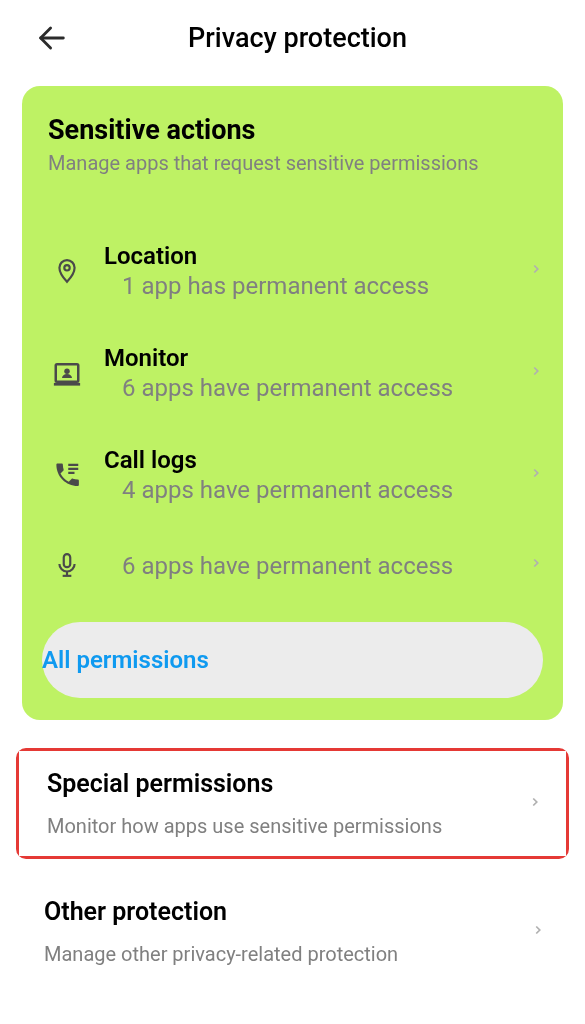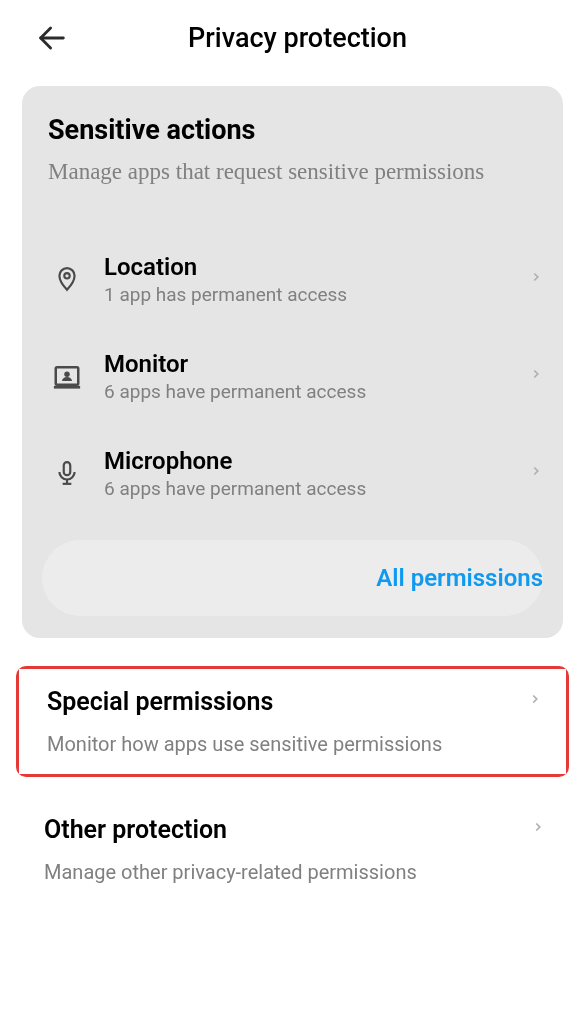--- a/index.html
+++ b/index.html
@@ -24,39 +24,38 @@
     }
     .header-title {
       flex: 1;
       text-align: center;
       font-size: 27px;
       font-weight: 500;
       color: #000;
       margin-right: 40px;
     }
     .card {
-      background: #e5e5e5;
+      background: #bef264;
       border-radius: 18px;
       margin: 10px 22px 0 22px;
       padding: 28px 0 22px 0;
     }
     .card-header {
       padding: 0 26px 10px 26px;
     }
     .card-title {
       font-size: 27px;
       font-weight: 700;
       color: #000;
     }
     .card-sub {
-      font-size: 23px;
+      font-size: 20px;
       color: #808080;
-      margin-top: 11px;
+      margin-top: 4px;
       line-height: 1.3;
-      font-family: Liberation Serif, serif;
     }
     .perm-list {
       margin-top: 34px;
     }
     .perm-row {
       display: flex;
       align-items: center;
       padding: 22px 20px 22px 28px;
       gap: 20px;
     }
@@ -71,41 +70,42 @@
     }
     .perm-text {
       flex: 1;
     }
     .perm-title {
       font-size: 24px;
       font-weight: 600;
       color: #000;
     }
     .perm-sub {
-      font-size: 19px;
+      font-size: 24px;
       color: #808080;
       margin-top: 2px;
+      margin-left: 18px;
     }
     .chevron {
       color: #b0b0b0;
       flex-shrink: 0;
     }
     .pill {
       margin: 18px 20px 0 20px;
       background: #ececec;
       border-radius: 40px;
       padding: 24px 0;
-      text-align: right;
+      text-align: left;
       font-size: 24px;
       font-weight: 600;
       color: #0f9af0;
     }
     .section-row {
       display: flex;
-      align-items: flex-start;
+      align-items: center;
       padding: 18px 24px 18px 28px;
       gap: 12px;
       background: #fff;
     }
     .section-text { flex: 1; }
     .section-title {
       font-size: 25px;
       font-weight: 600;
       color: #000;
     }
@@ -178,32 +178,50 @@
         <div class="perm-title">Monitor</div>
         <div class="perm-sub">6 apps have permanent access</div>
       </div>
       <div class="chevron">
         <svg width="14" height="24" viewBox="0 0 24 24" fill="none" stroke="currentColor" stroke-width="3">
             <polyline points="9 18 15 12 9 6"></polyline>
           </svg>
       </div>
     </div>
 
+    <div class="perm-row">
+      <div class="perm-icon">
+        <svg width="30" height="30" viewBox="0 0 24 24" fill="currentColor">
+            <path d="M20.5 15.5c-1.3 0-2.6-.2-3.8-.6-.4-.1-.8 0-1.1.3l-2.2 2.2c-2.8-1.4-5.2-3.8-6.6-6.6l2.2-2.2c.3-.3.4-.7.3-1.1-.4-1.2-.6-2.5-.6-3.8 0-.6-.4-1-1-1H4.5c-.6 0-1 .4-1 1 0 9.4 7.6 17 17 17 .6 0 1-.4 1-1v-3.2c0-.6-.4-1-1-1z"></path>
+            <rect x="13" y="3" width="8" height="1.8"></rect>
+            <rect x="13" y="6.2" width="8" height="1.8"></rect>
+            <rect x="13" y="9.4" width="5" height="1.8"></rect>
+          </svg>
+      </div>
+      <div class="perm-text">
+        <div class="perm-title">Call logs</div>
+        <div class="perm-sub">4 apps have permanent access</div>
+      </div>
+      <div class="chevron">
+        <svg width="14" height="24" viewBox="0 0 24 24" fill="none" stroke="currentColor" stroke-width="3">
+            <polyline points="9 18 15 12 9 6"></polyline>
+          </svg>
+      </div>
+    </div>
 
     <div class="perm-row">
       <div class="perm-icon">
         <svg width="26" height="30" viewBox="0 0 24 24" fill="none" stroke="currentColor" stroke-width="2">
             <rect x="9" y="2" width="6" height="12" rx="3"></rect>
             <path d="M5 11a7 7 0 0 0 14 0"></path>
             <line x1="12" y1="18" x2="12" y2="22"></line>
             <line x1="8" y1="22" x2="16" y2="22"></line>
           </svg>
       </div>
       <div class="perm-text">
-        <div class="perm-title">Microphone</div>
         <div class="perm-sub">6 apps have permanent access</div>
       </div>
       <div class="chevron">
         <svg width="14" height="24" viewBox="0 0 24 24" fill="none" stroke="currentColor" stroke-width="3">
             <polyline points="9 18 15 12 9 6"></polyline>
           </svg>
       </div>
     </div>
 
   </div>
@@ -224,21 +242,21 @@
           <polyline points="9 18 15 12 9 6"></polyline>
         </svg>
     </div>
   </div>
 </div>
 
 <div class="spacer-row">
   <div class="section-row">
     <div class="section-text">
       <div class="section-title">Other protection</div>
-      <div class="section-sub">Manage other privacy-related permissions</div>
+      <div class="section-sub">Manage other privacy-related protection</div>
     </div>
     <div class="chevron">
       <svg width="14" height="24" viewBox="0 0 24 24" fill="none" stroke="currentColor" stroke-width="3">
           <polyline points="9 18 15 12 9 6"></polyline>
         </svg>
     </div>
   </div>
 </div>
 
 </body></html>

